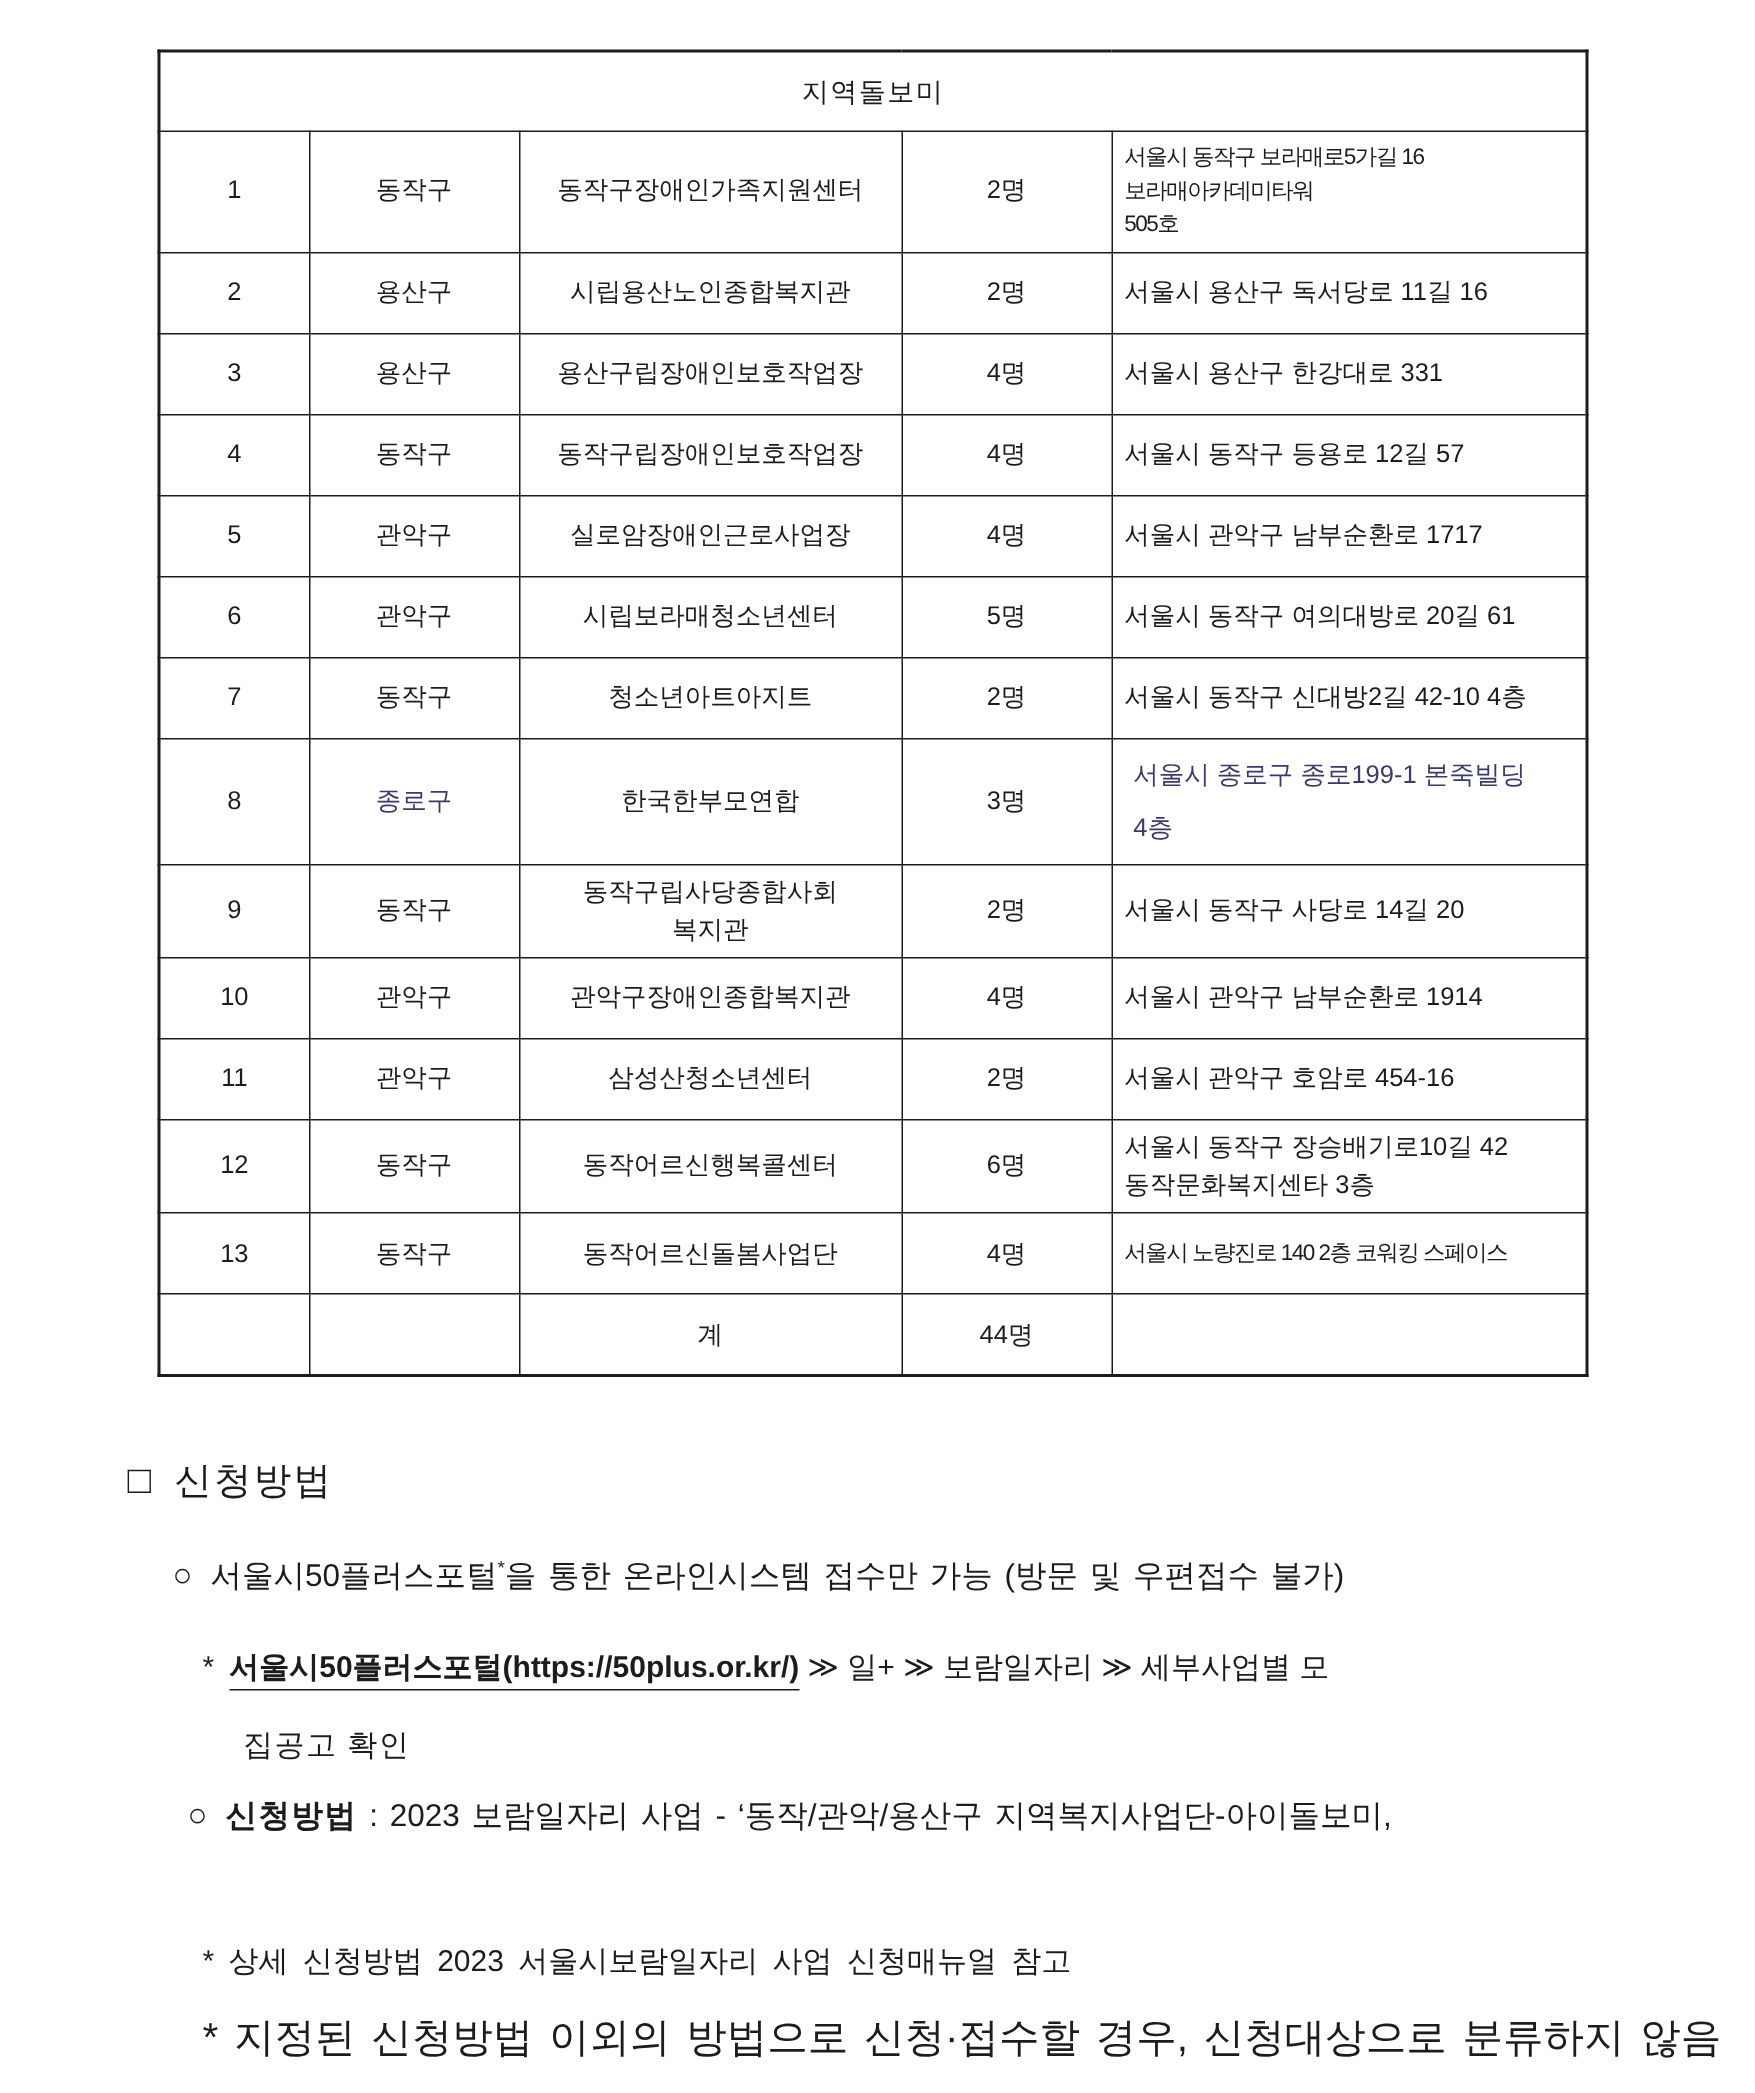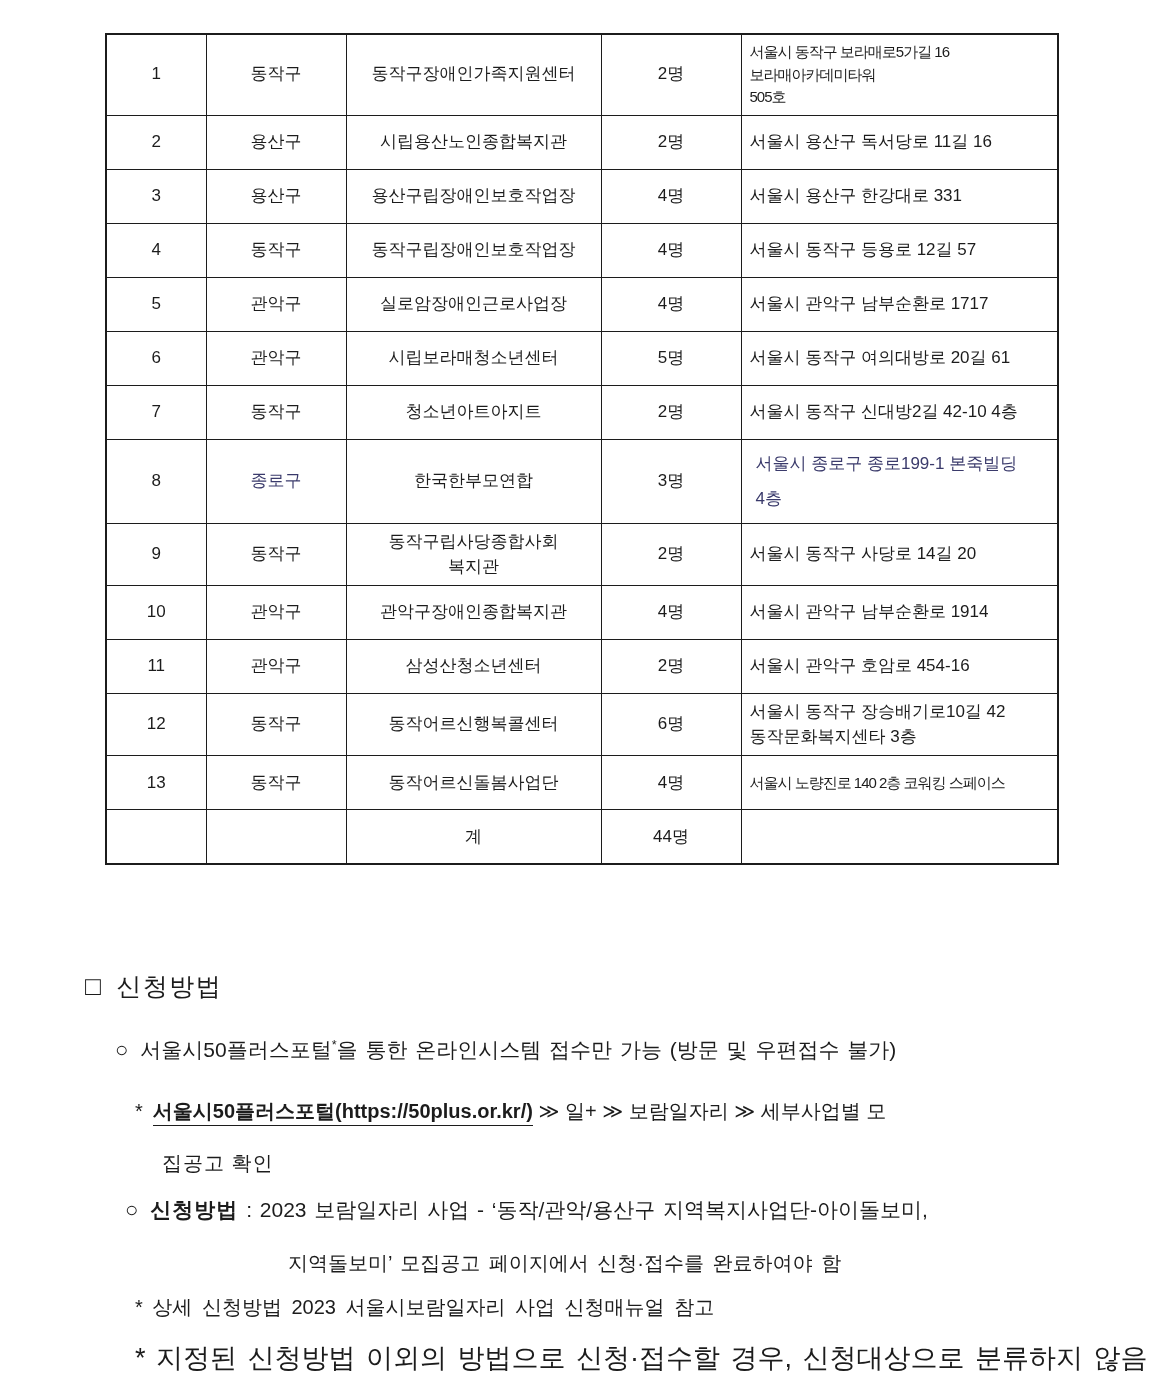--- a/index.html
+++ b/index.html
@@ -57,20 +57,23 @@
 
   <table class="doc-table">
     <colgroup>
       <col style="width:100px">
         <col style="width:140px">
         <col style="width:255px">
         <col style="width:140px">
         <col style="width:317px">
     </colgroup>
     <tbody>
+      <tr>
+        <td class="title-cell" colspan="5">지역돌보미</td>
+      </tr>
     <tr>
           <td>1</td>
           <td>동작구</td>
           <td>동작구장애인가족지원센터</td>
           <td>2명</td>
           <td class="addr condensed">서울시 동작구 보라매로5가길 16 보라매아카데미타워
 505호</td>
         </tr>
         <tr>
           <td>2</td>
@@ -181,19 +184,18 @@
   <div class="abs line-portal-ref">
     <span class="star">*</span><span class="u-link">서울시50플러스포털(https://50plus.or.kr/)</span><span> ≫ 일+ ≫ 보람일자리 ≫ 세부사업별 모</span>
   </div>
 
   <div class="abs line-portal-cont">집공고 확인</div>
 
   <div class="abs line-method">
     <span class="bullet">○</span><span class="label">신청방법</span><span> : 2023 보람일자리 사업 - ‘동작/관악/용산구 지역복지사업단-아이돌보미,</span>
   </div>
 
-  <div class="abs line-method-cont">지역돌보미’ 모집공고 페이지에서 신청·접수를 완료하여야 함</div>
 
   <div class="abs line-note1">* 상세 신청방법 2023 서울시보람일자리 사업 신청매뉴얼 참고</div>
 
   <div class="abs line-note2">* 지정된 신청방법 이외의 방법으로 신청·접수할 경우, 신청대상으로 분류하지 않음</div>
 
 </div>
 
 </body></html>

